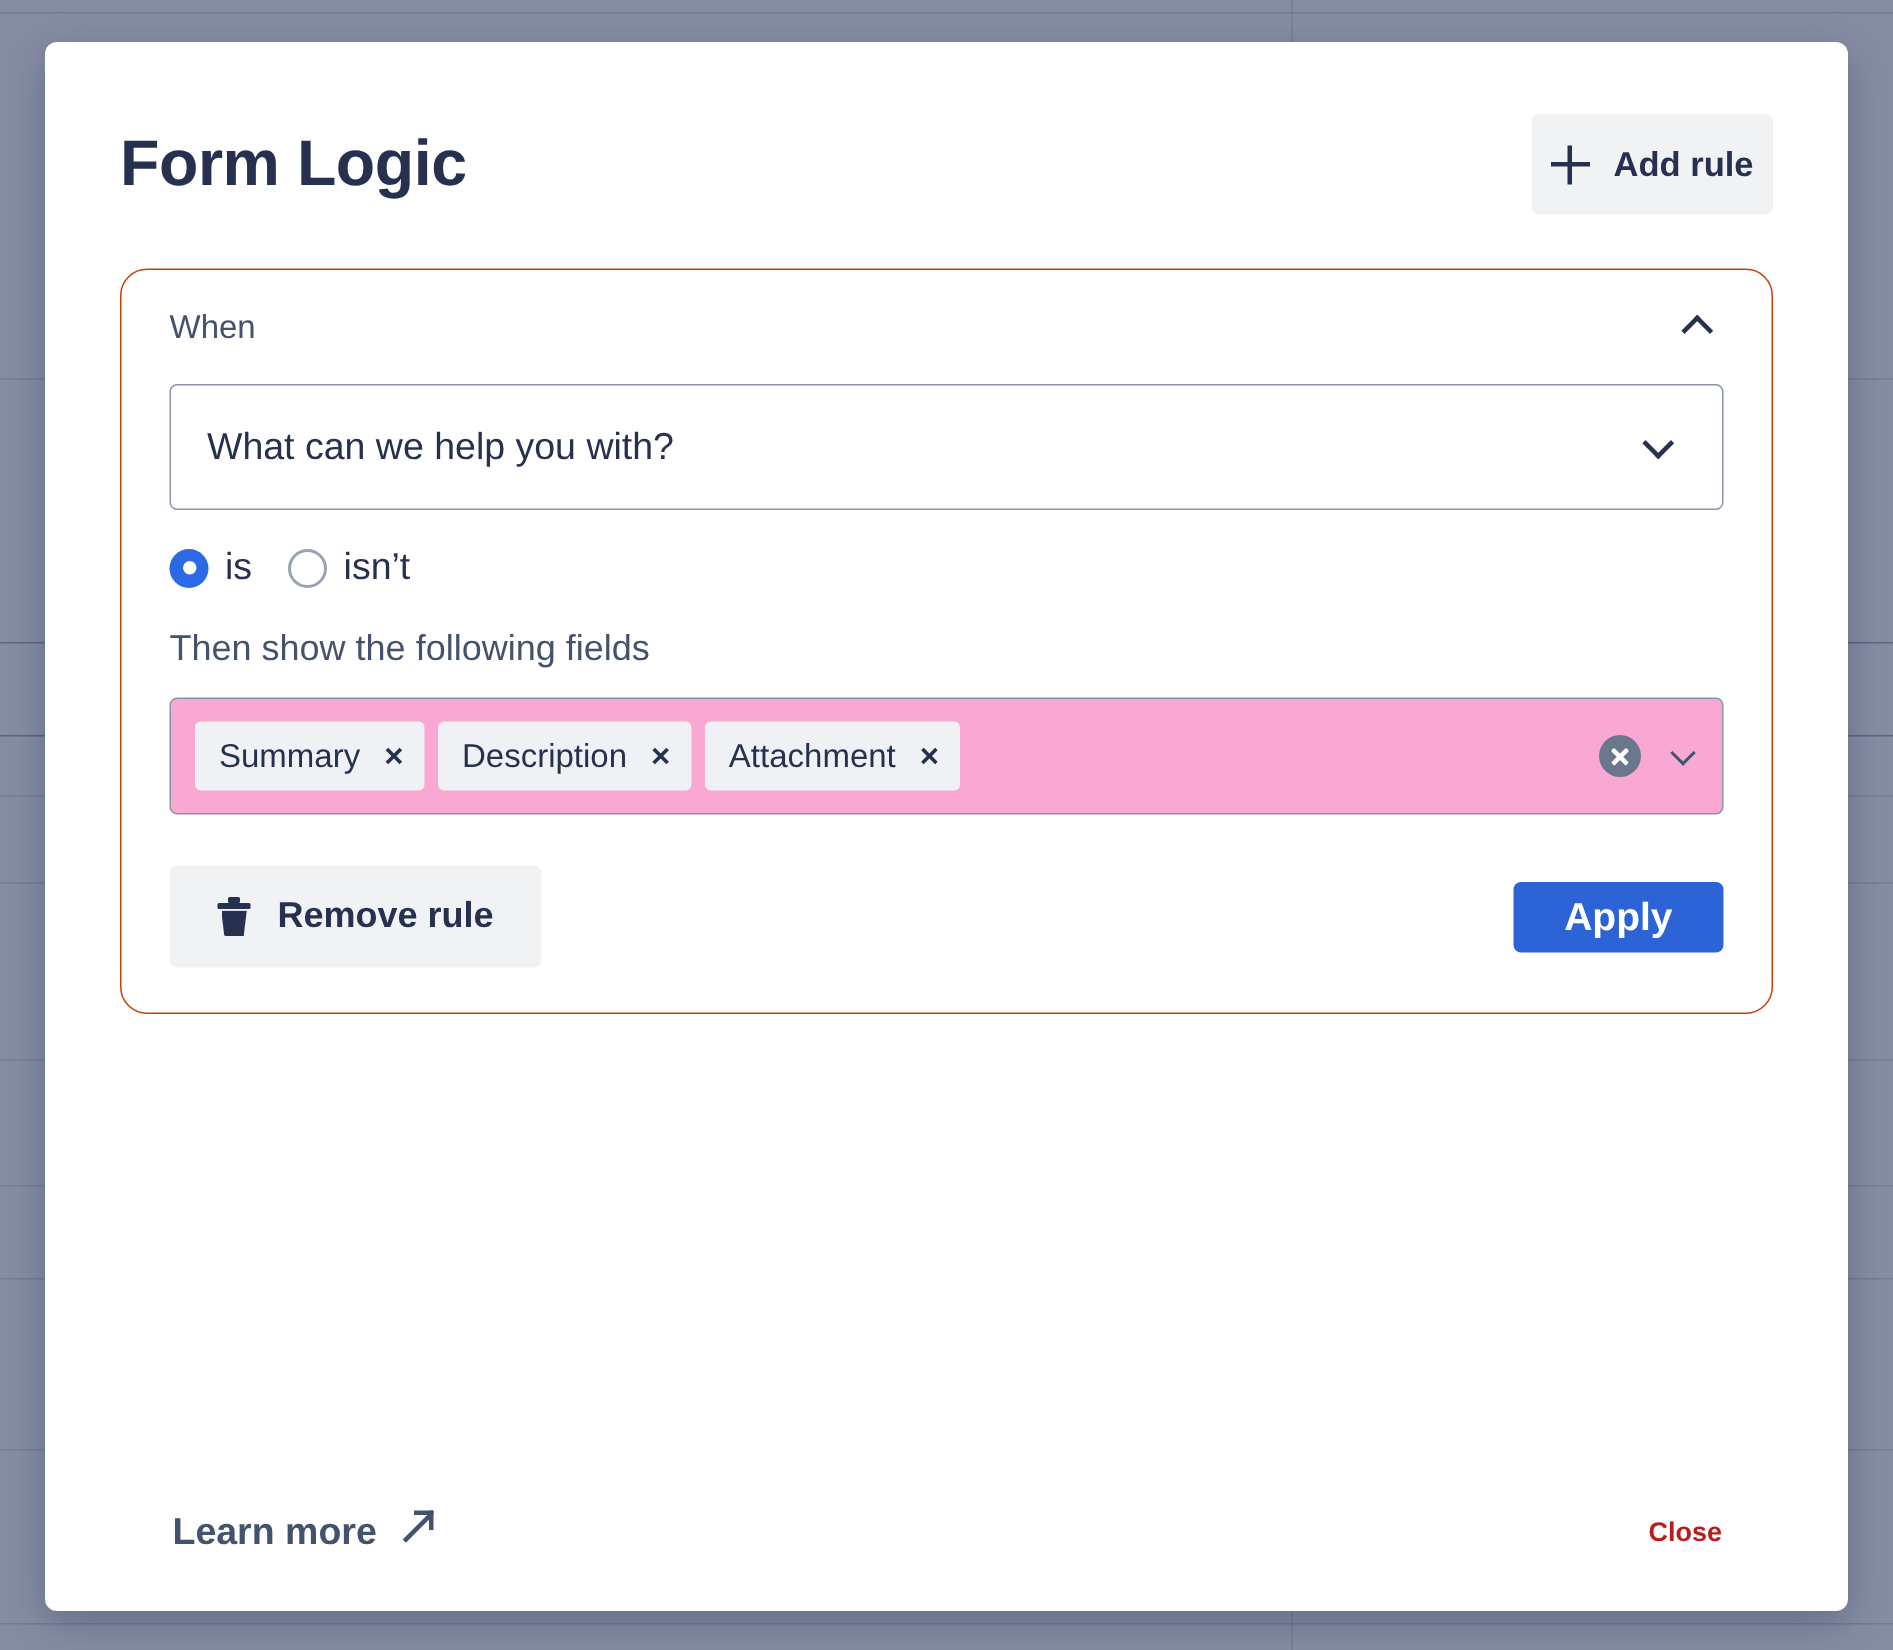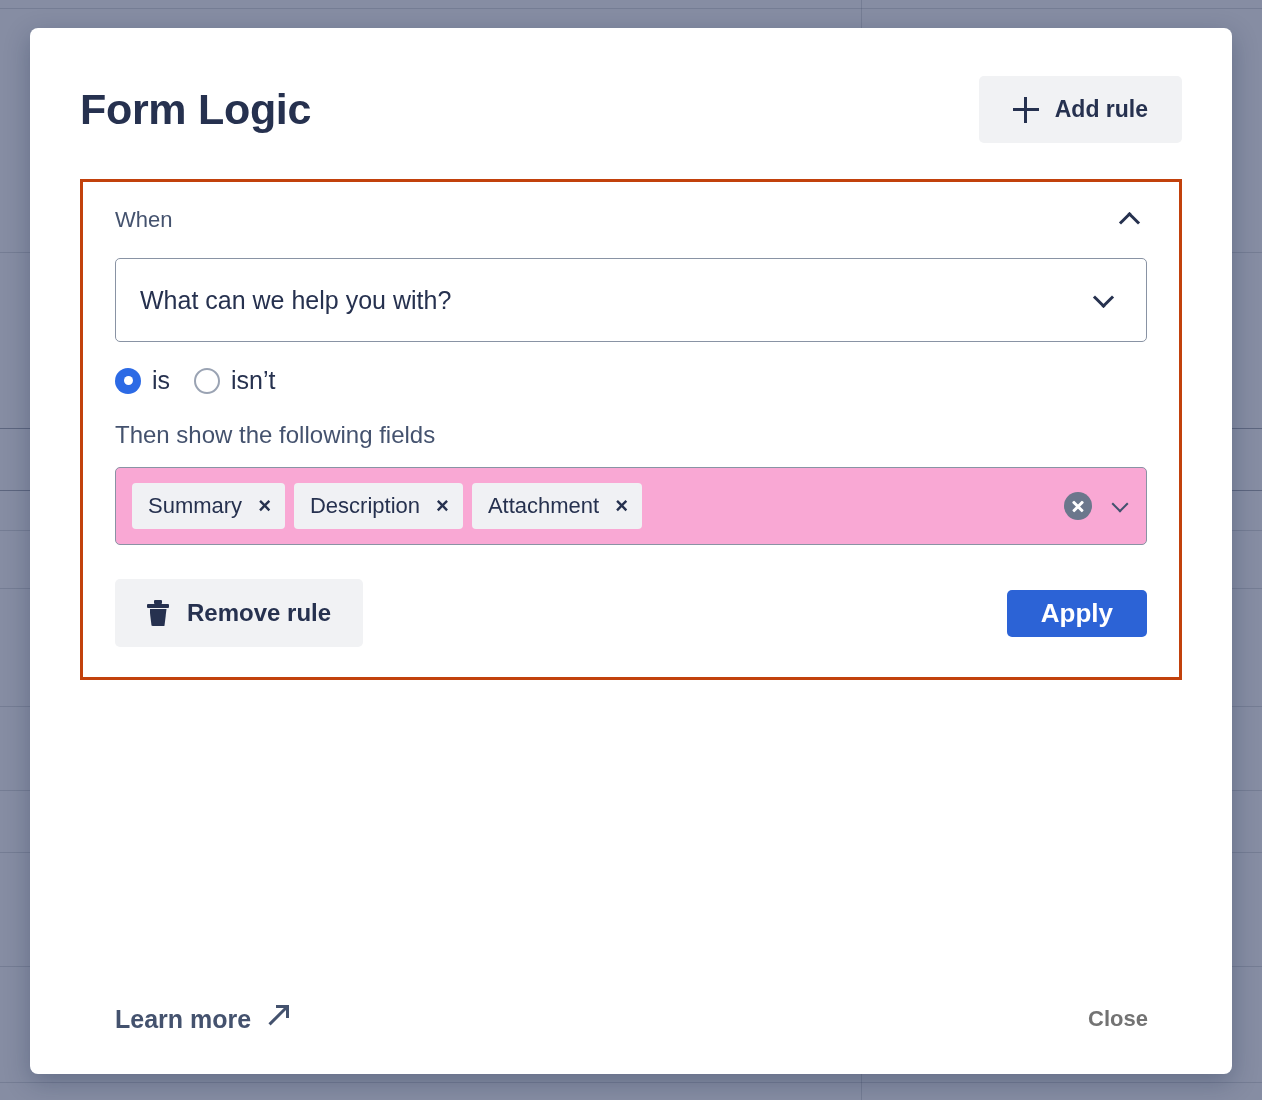--- a/index.html
+++ b/index.html
@@ -68,21 +68,21 @@
     color: #26314f;
     letter-spacing: -0.3px;
   }
   .add-rule-btn {
     display: flex;
     align-items: center;
     gap: 16px;
     background: #f1f2f4;
     border: none;
     border-radius: 5px;
-    padding: 20px 34px;
+    padding: 20px 13px;
     cursor: pointer;
     font-family: inherit;
   }
   .add-rule-label {
     font-size: 23px;
     font-weight: bold;
     color: #26314f;
   }
   .plus-icon {
     width: 26px; height: 26px;
@@ -96,22 +96,22 @@
   }
   .plus-icon::before {
     left: 0; top: 11px; width: 26px; height: 3.5px;
   }
   .plus-icon::after {
     top: 0; left: 11px; height: 26px; width: 3.5px;
   }
 
   
   .rule-card {
-    border: 3px solid #c2410c;
-    border-radius: 0;
+    border: 1px solid #c2410c;
+    border-radius: 18px;
     padding: 22px 32px 30px 32px;
   }
   .rule-card-head {
     display: flex;
     align-items: center;
     justify-content: space-between;
     margin-bottom: 22px;
   }
   .when-label {
     font-size: 22px;
@@ -376,23 +376,23 @@
     right: 0; top: 0;
     width: 13px; height: 13px;
     border-top: 3.4px solid #44526e;
     border-right: 3.4px solid #44526e;
   }
   .close-btn {
     background: none;
     border: none;
     cursor: pointer;
     font-family: inherit;
-    font-size: 22px;
-    font-weight: bold;
-    color: #737373;
+    font-size: 18px;
+    font-weight: bold;
+    color: #b91c1c;
     padding: 6px 10px;
   }
 </style>
 </head>
 <body>
 
 <div id="backdrop">
   <div class="hline" style="top:8px"></div>
   <div class="hline" style="top:252px"></div>
   <div class="hline strong" style="top:428px"></div>

